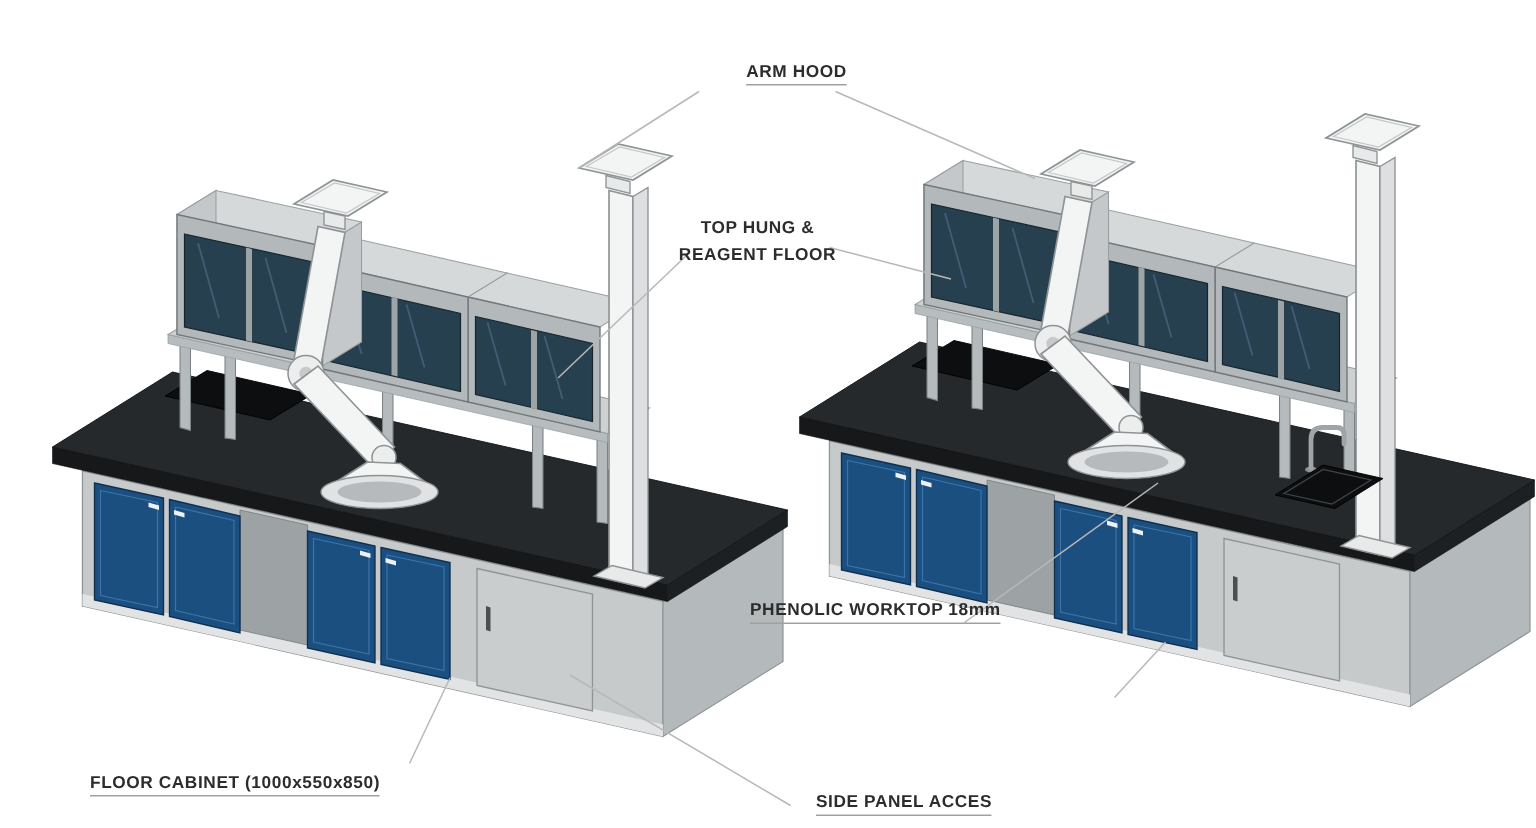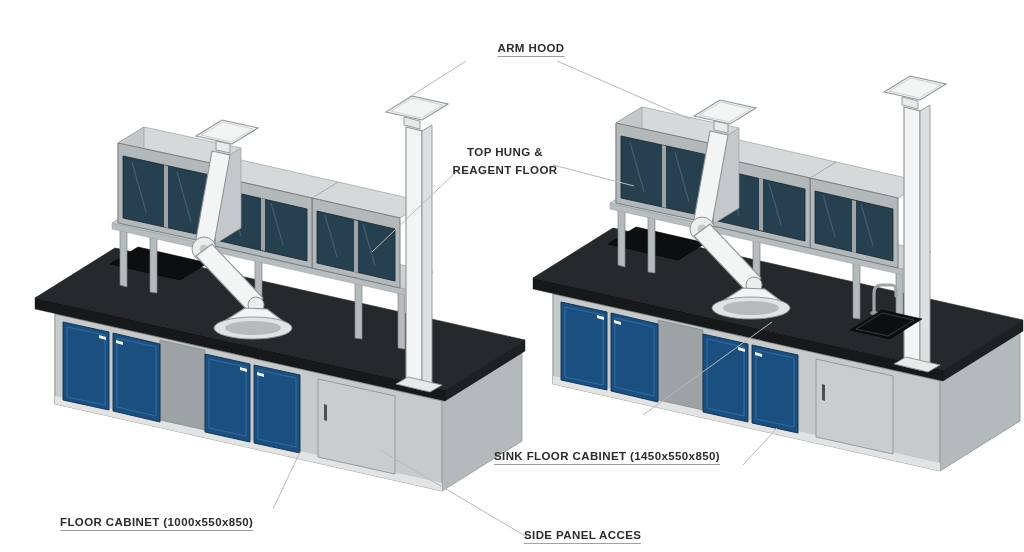--- a/index.html
+++ b/index.html
@@ -181,20 +181,20 @@
     </g>
   </svg>
 
   <div class="callout underlined centered" style="left:531px;top:42px;">ARM HOOD</div>
 
   <div class="callout centered" style="left:505px;top:144px;">
     <div class="ln">TOP HUNG &amp;</div>
     <div class="ln">REAGENT FLOOR</div>
   </div>
 
-
-  <div class="callout underlined" style="left:494px;top:450px;">SINK FLOOR CABINET (1450x550x850)</div>
+  <div class="callout underlined" style="left:500px;top:401px;">PHENOLIC WORKTOP 18mm</div>
+
 
   <div class="callout underlined" style="left:60px;top:516px;">FLOOR CABINET (1000x550x850)</div>
 
-  <div class="callout underlined" style="left:524px;top:529px;">SIDE PANEL ACCES</div>
+  <div class="callout underlined" style="left:544px;top:529px;">SIDE PANEL ACCES</div>
 
 </div>
 
 </body></html>

